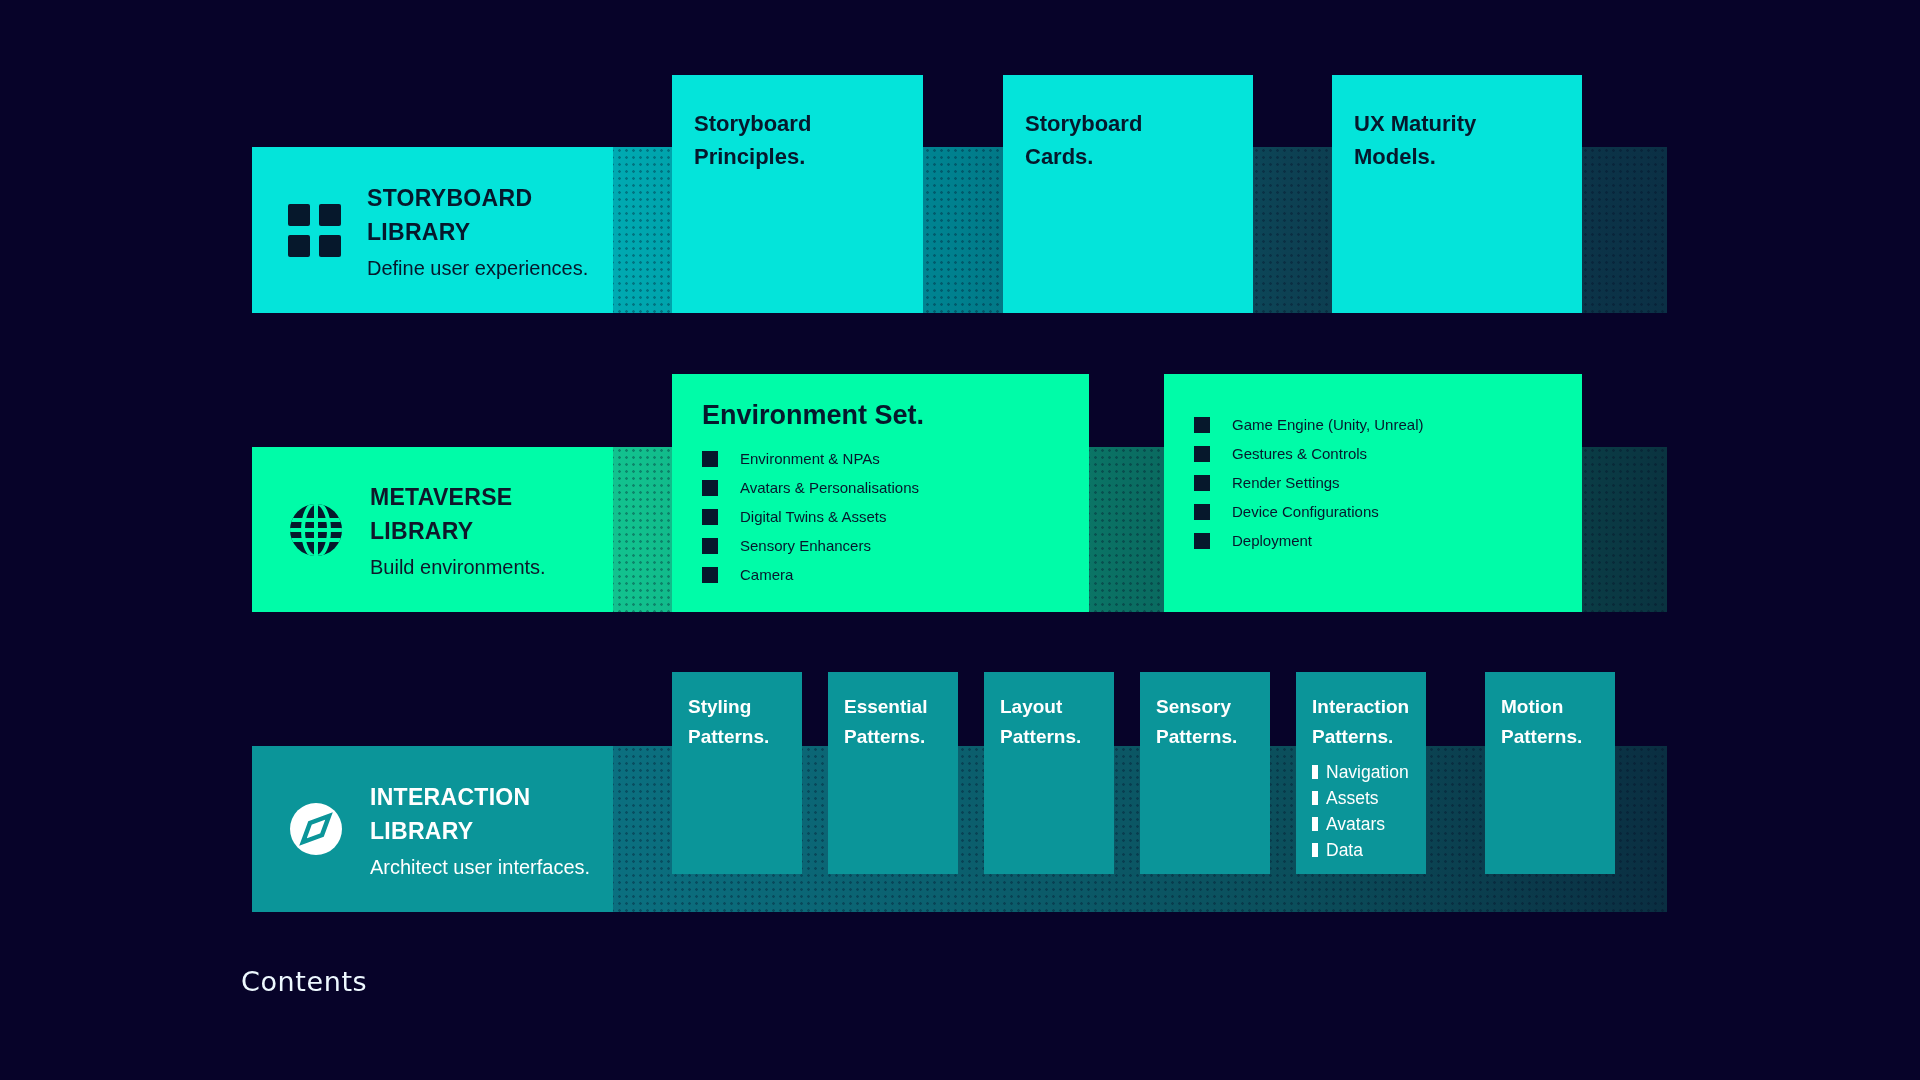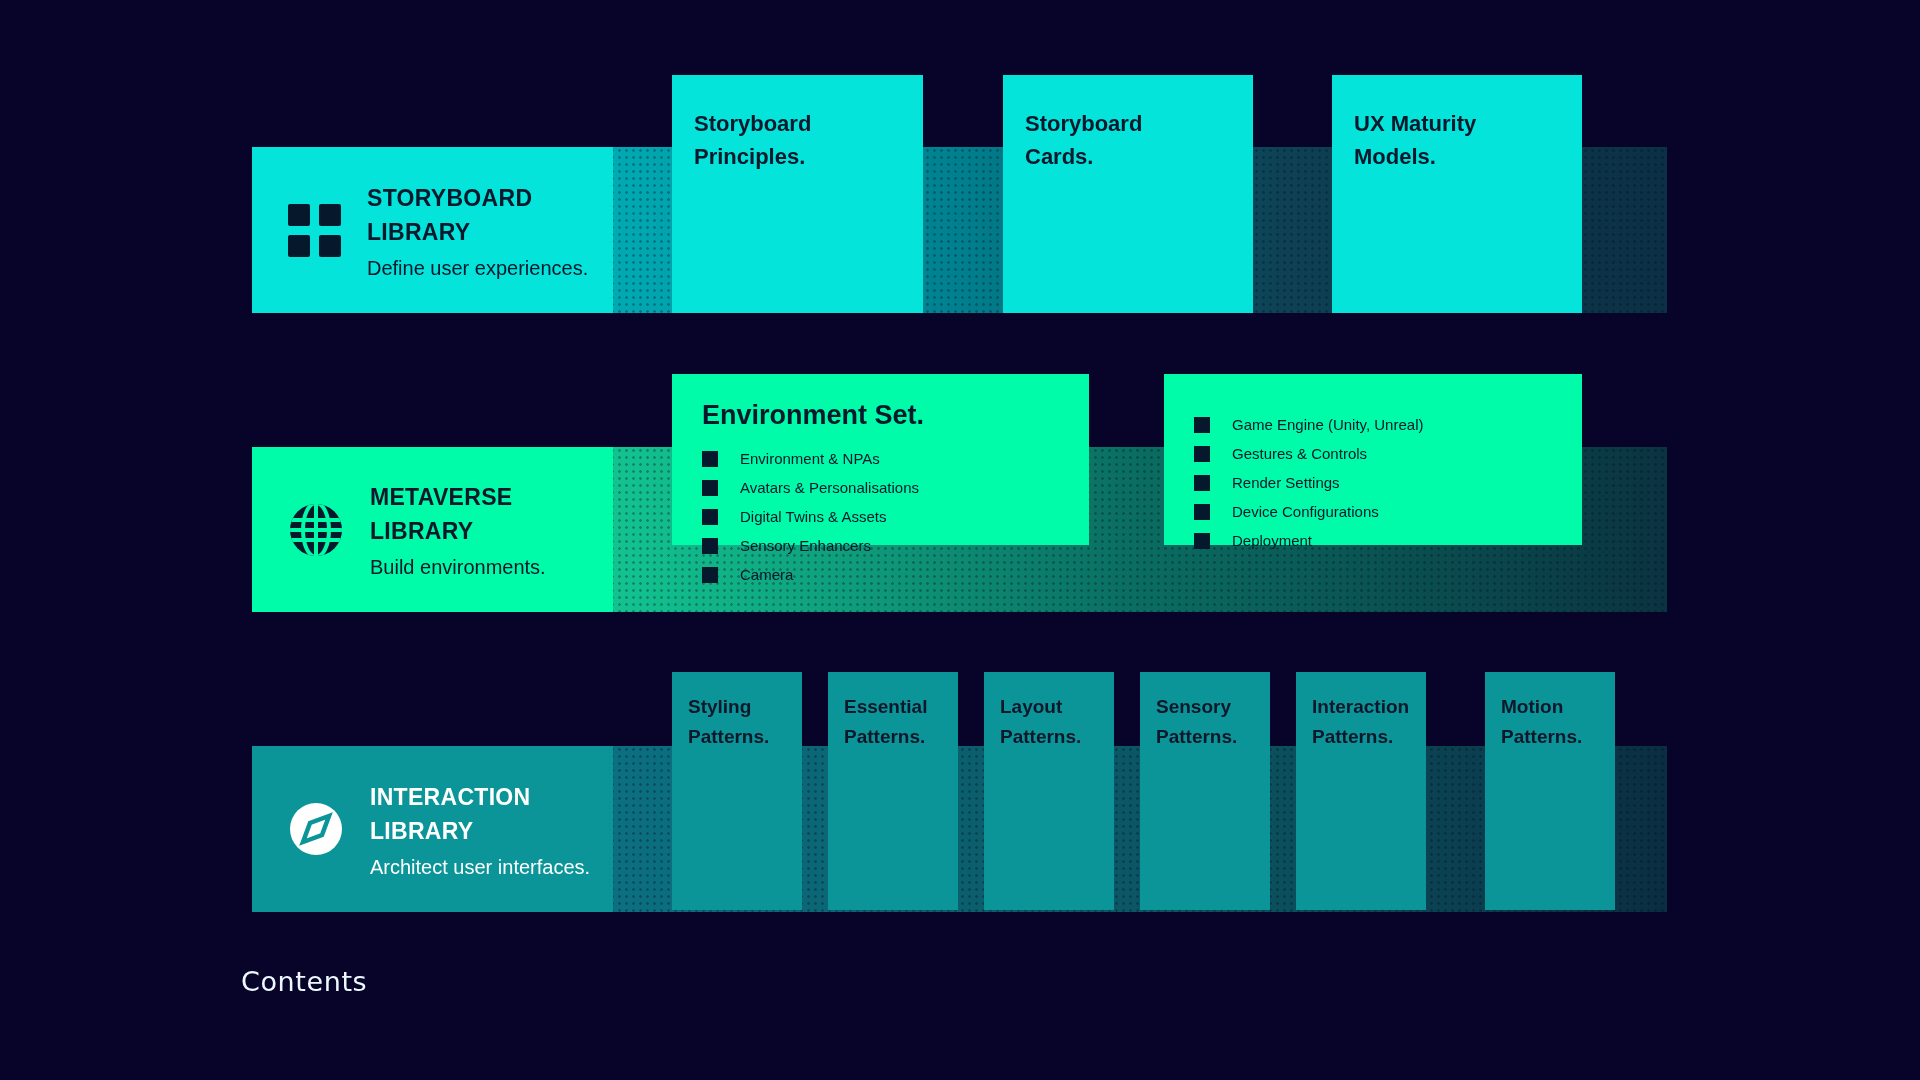--- a/index.html
+++ b/index.html
@@ -40,30 +40,30 @@
 
   
   .card{position:absolute;z-index:2;box-sizing:border-box;}
   .card1{top:75px;height:238px;background:#04e4da;color:#06182c;padding:32px 22px;}
   .card1 .t{margin:0;font-size:22px;line-height:33px;font-weight:bold;white-space:pre-line;}
   #c11{left:672px;width:251px;}
   #c12{left:1003px;width:250px;}
   #c13{left:1332px;width:250px;}
 
   
-  .card2{top:374px;height:171px;background:#00fca8;color:#06182c;padding:24px 30px;}
+  .card2{top:374px;height:238px;background:#00fca8;color:#06182c;padding:24px 30px;}
   .card2 .t{margin:0;font-size:27px;line-height:34px;font-weight:bold;}
   .card2 ul{list-style:none;margin:17px 0 0;padding:0;font-size:15px;}
   .card2 li{display:flex;align-items:center;margin-bottom:9px;line-height:20px;}
   .sq{width:16px;height:16px;background:#06182c;margin-right:22px;flex:none;}
   #c21{left:672px;width:417px;}
   #c22{left:1164px;width:418px;}
 
   
-  .card3{top:672px;height:238px;width:130px;background:#0b9599;color:#0f172a;padding:20px 16px;}
+  .card3{top:672px;height:202px;width:130px;background:#0b9599;color:#ffffff;padding:20px 16px;}
   .card3 .t{margin:0;font-size:19px;line-height:30px;font-weight:bold;white-space:pre-line;}
   .card3 ul{list-style:none;margin:11px 0 0;padding:0;font-size:17.5px;}
   .card3 li{display:flex;align-items:center;margin-bottom:8px;line-height:18px;}
   .vbar{width:6px;height:14px;background:#ffffff;margin-right:8px;flex:none;}
   #c31{left:672px;} #c32{left:828px;} #c33{left:984px;}
   #c34{left:1140px;} #c35{left:1296px;} #c36{left:1452px;margin-left:33px;}
 
   
   .contents{
     position:absolute;left:241px;top:966px;z-index:2;
@@ -217,20 +217,38 @@
     <p class="t">Layout
 Patterns.</p>
   </div>
   <div class="card card3" id="c34">
     <p class="t">Sensory
 Patterns.</p>
   </div>
   <div class="card card3" id="c35">
     <p class="t">Interaction
 Patterns.</p>
+    <ul>
+      <li>
+          <span class="vbar"></span>
+          <span>Navigation</span>
+        </li>
+      <li>
+          <span class="vbar"></span>
+          <span>Assets</span>
+        </li>
+      <li>
+          <span class="vbar"></span>
+          <span>Avatars</span>
+        </li>
+      <li>
+          <span class="vbar"></span>
+          <span>Data</span>
+        </li>
+    </ul>
   </div>
   <div class="card card3" id="c36">
     <p class="t">Motion
 Patterns.</p>
   </div>
 
   <div class="contents">Contents</div>
 
 </div>
 

